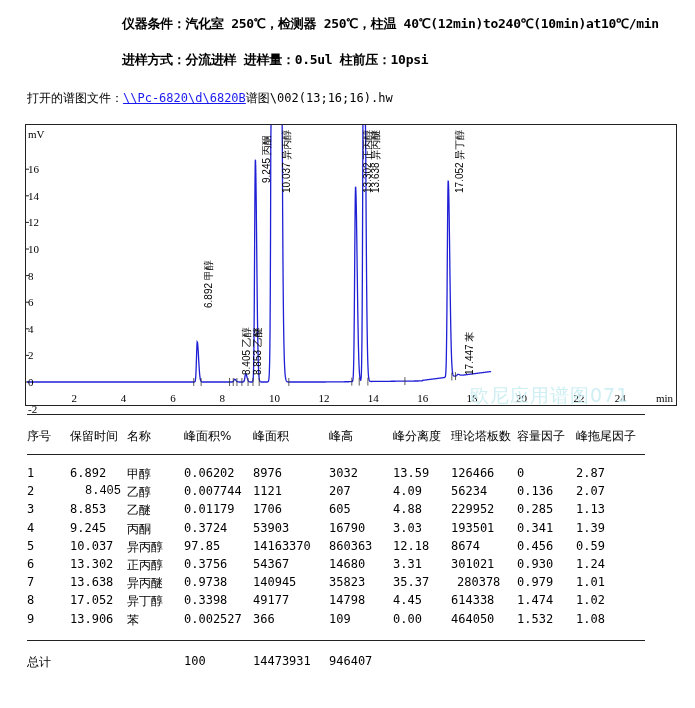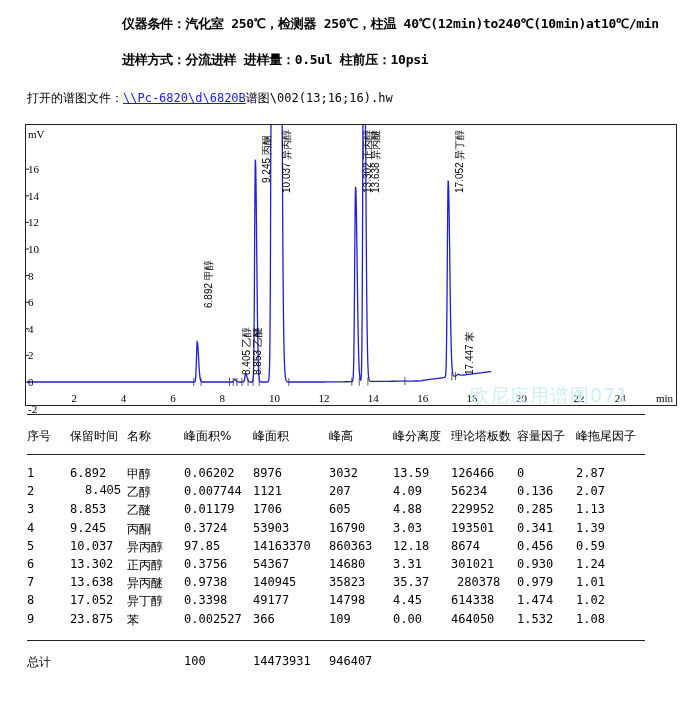--- a/index.html
+++ b/index.html
@@ -209,21 +209,21 @@
         <span class="cell" style="left: 157px;">0.3398</span>
         <span class="cell" style="left: 226px;">49177</span>
         <span class="cell" style="left: 302px;">14798</span>
         <span class="cell" style="left: 366px;">4.45</span>
         <span class="cell" style="left: 424px;">614338</span>
         <span class="cell" style="left: 490px;">1.474</span>
         <span class="cell" style="left: 549px;">1.02</span>
       </div>
       <div class="row" style="top: 189.6px;">
         <span class="cell" style="left: 0px;">9</span>
-        <span class="cell" style="left: 43px;">23.875</span>
+        <span class="cell" style="left: 43px;">13.906</span>
         <span class="cell" style="left: 100px;">苯</span>
         <span class="cell" style="left: 157px;">0.002527</span>
         <span class="cell" style="left: 226px;">366</span>
         <span class="cell" style="left: 302px;">109</span>
         <span class="cell" style="left: 366px;">0.00</span>
         <span class="cell" style="left: 424px;">464050</span>
         <span class="cell" style="left: 490px;">1.532</span>
         <span class="cell" style="left: 549px;">1.08</span>
       </div>
     </div>

